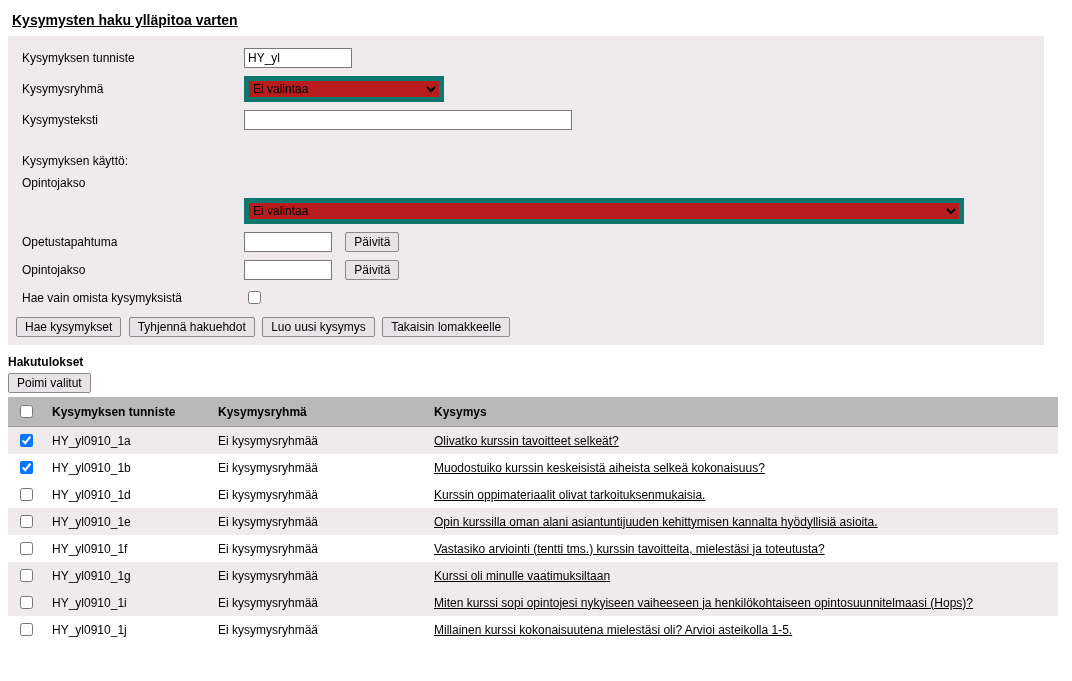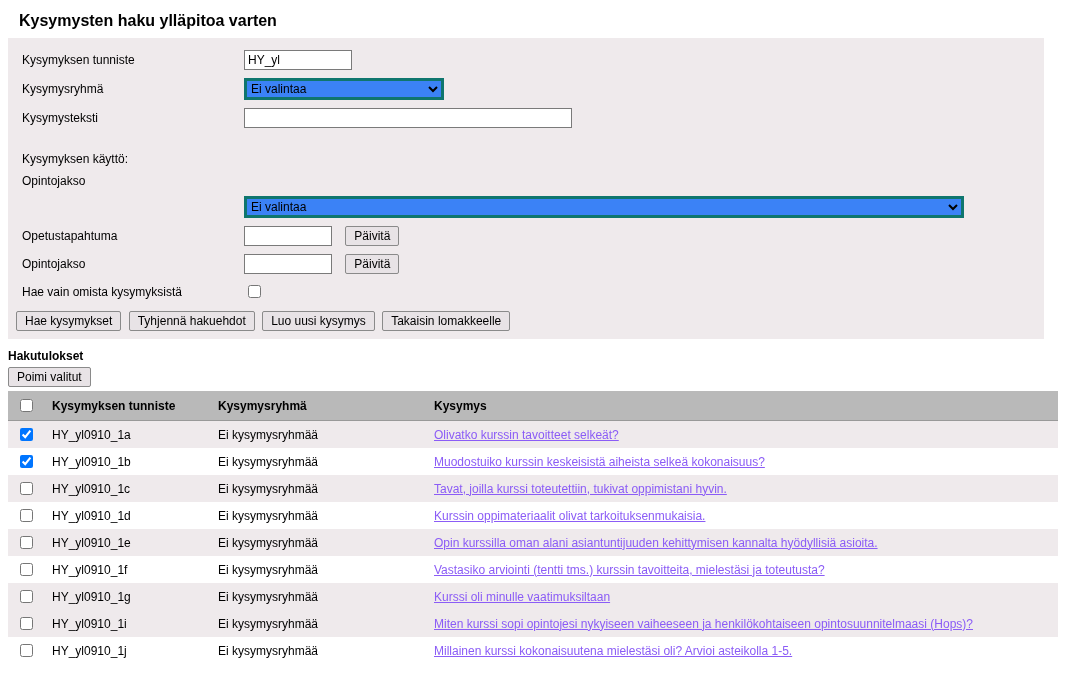--- a/index.html
+++ b/index.html
@@ -1,31 +1,31 @@
 <!DOCTYPE html>
 <html><head>
   <meta charset="utf-8">
   <style>
     body { font-family: Verdana, Arial, sans-serif; font-size: 12px; color: #000; margin: 8px; background: #fff; }
-    h3 { margin: 4px 11px 8px; font-size: 16px; font-weight: bold; }
+    h3 { margin: 4px 4px 8px; font-size: 14px; font-weight: bold; text-decoration: underline; }
     .panel { background: #efeaec; border: none; padding: 8px; width: 1020px; }
     table.form { border-collapse: collapse; }
     table.form td { padding: 4px 6px; vertical-align: middle; }
     td.label { width: 210px; }
     input[type=text] { border: 1px solid #7a7a7a; background: #fff; font: inherit; padding: 2px 3px; }
-    select { border: 3px solid #0f766e; background: #3b82f6; font: inherit; }
+    select { border: 5px solid #0f766e; background: #b91c1c; font: inherit; }
     .btn { background: #e8e3e6; border: 1px solid #8a8a8a; border-radius: 2px; font: inherit; padding: 2px 8px; cursor: pointer; }
     .btnrow { margin-top: 6px; }
     .btnrow .btn { margin-right: 4px; }
     h4 { margin: 10px 0 4px; font-size: 12px; font-weight: bold; }
     table.results { border-collapse: collapse; width: 1050px; }
     table.results th { background: #b9b9b9; text-align: left; font-weight: bold; padding: 5px 8px; border-bottom: 1px solid #999; }
     table.results td { padding: 4px 8px; }
     table.results tr.zebra { background: #efeaec; }
-    table.results a { color: #8b5cf6; text-decoration: underline; }
+    table.results a { color: #000000; text-decoration: underline; }
     .chkcol { width: 12px; }
   </style>
 </head>
 <body>
 
 
 
 <h3>Kysymysten haku ylläpitoa varten</h3>
 
 <div class="panel">
@@ -113,26 +113,20 @@
         <td>HY_yl0910_1a</td>
         <td>Ei kysymysryhmää</td>
         <td><a href="#">Olivatko kurssin tavoitteet selkeät?</a></td>
       </tr>
       <tr>
         <td class="chkcol"><input type="checkbox" checked="" style=""></td>
         <td>HY_yl0910_1b</td>
         <td>Ei kysymysryhmää</td>
         <td><a href="#">Muodostuiko kurssin keskeisistä aiheista selkeä kokonaisuus?</a></td>
       </tr>
-      <tr class="zebra">
-        <td class="chkcol"><input type="checkbox" style=""></td>
-        <td>HY_yl0910_1c</td>
-        <td>Ei kysymysryhmää</td>
-        <td><a href="#">Tavat, joilla kurssi toteutettiin, tukivat oppimistani hyvin.</a></td>
-      </tr>
       <tr>
         <td class="chkcol"><input type="checkbox" style=""></td>
         <td>HY_yl0910_1d</td>
         <td>Ei kysymysryhmää</td>
         <td><a href="#">Kurssin oppimateriaalit olivat tarkoituksenmukaisia.</a></td>
       </tr>
       <tr class="zebra">
         <td class="chkcol"><input type="checkbox" style=""></td>
         <td>HY_yl0910_1e</td>
         <td>Ei kysymysryhmää</td>

